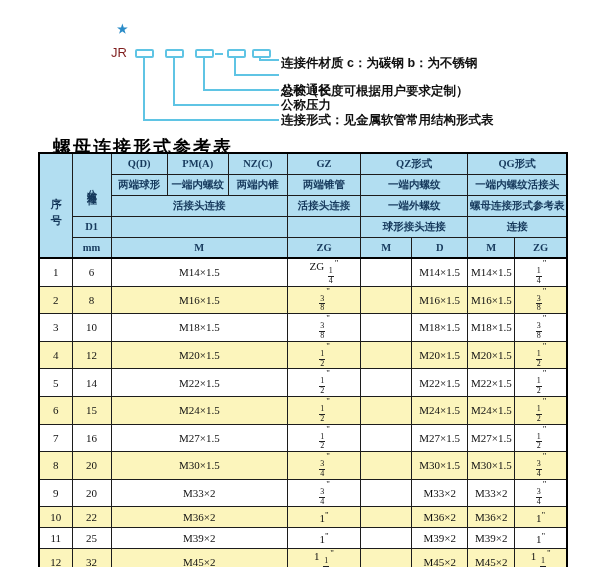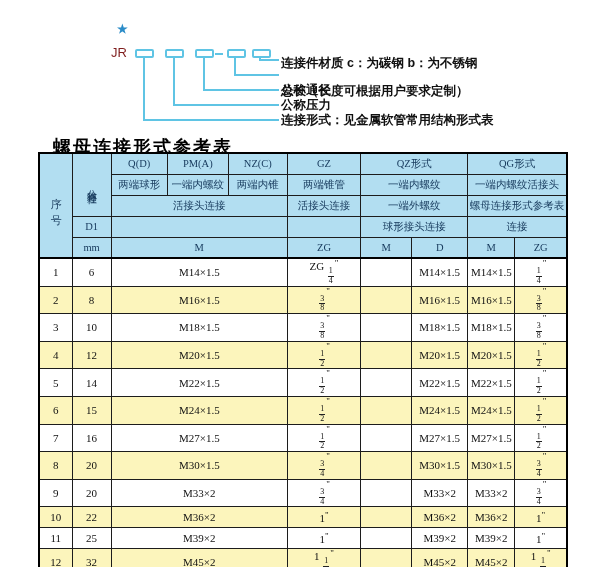--- a/index.html
+++ b/index.html
@@ -28,21 +28,21 @@
 
   
   .table-title{position:absolute;left:42px;top:124px;margin:11px;font-size:18px;font-weight:700;
                letter-spacing:2px;font-family:"DejaVu Serif", serif;color:#000;}
 
   
   table.ref{position:absolute;left:38px;top:152px;width:530px;border-collapse:collapse;
             table-layout:fixed;border:2px solid #000;}
   table.ref th, table.ref td{border:1px solid var(--border);padding:0;text-align:center;
             vertical-align:middle;overflow:hidden;}
-  table.ref thead th{background:var(--header-bg);font-weight:400;font-size:10.5px;color:#16395c;
+  table.ref thead th{background:var(--header-bg);font-weight:700;font-size:10.5px;color:#16395c;
             font-family:"Liberation Serif", serif;}
   table.ref thead tr{height:21px;}
   table.ref thead{border-bottom:2px solid #000;}
   table.ref tbody tr{height:20.8px;background:#fff;}
   table.ref tbody tr.alt{background:var(--alt-row-bg);}
   table.ref tbody td{font-size:11px;font-family:"Liberation Serif", serif;color:#111;}
   .vtext{writing-mode:vertical-lr;text-orientation:upright;margin:0 auto;line-height:1;}
   .vtext.seq{letter-spacing:17px;font-size:11px;}
   .vtext.dn{letter-spacing:2px;font-size:10px;}
   .fr{display:inline-flex;flex-direction:column;align-items:center;vertical-align:-3px;

